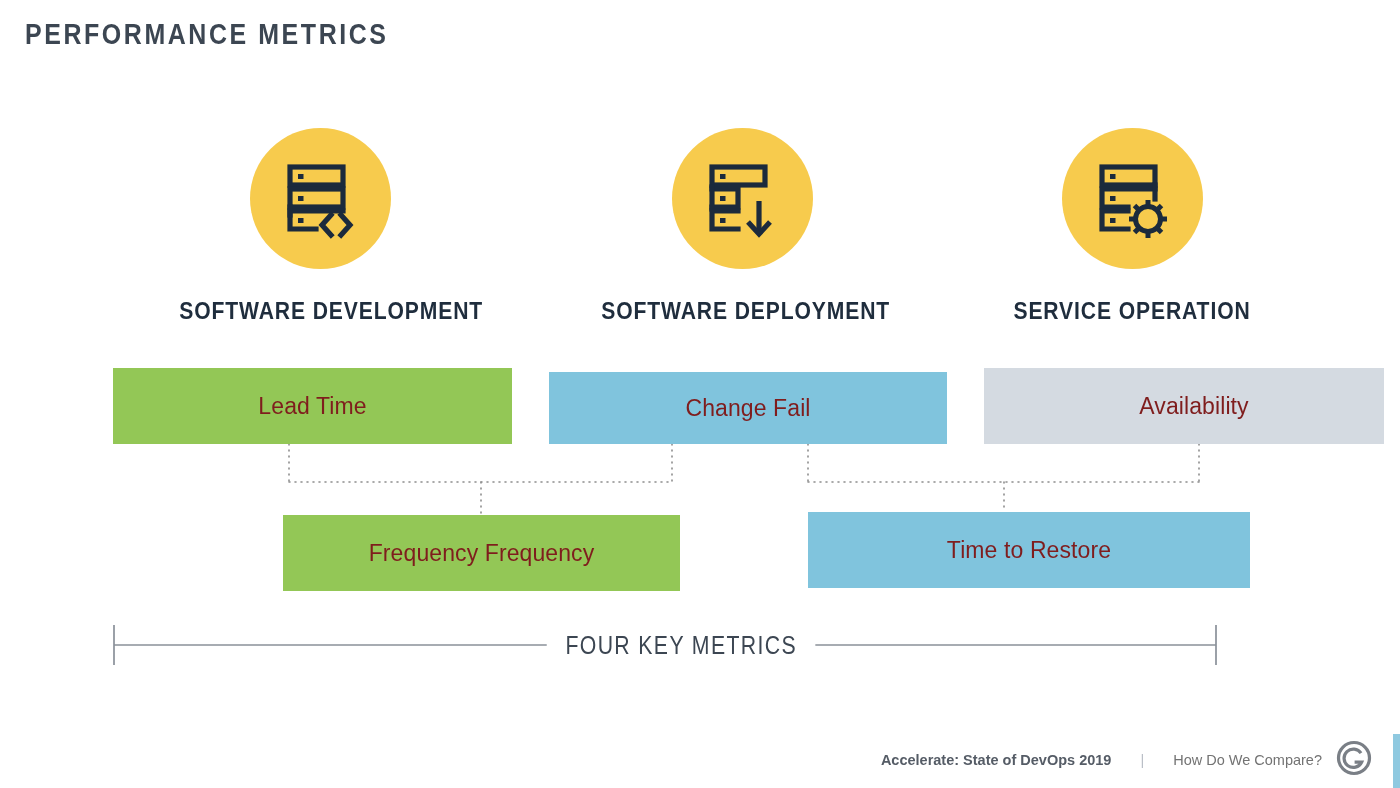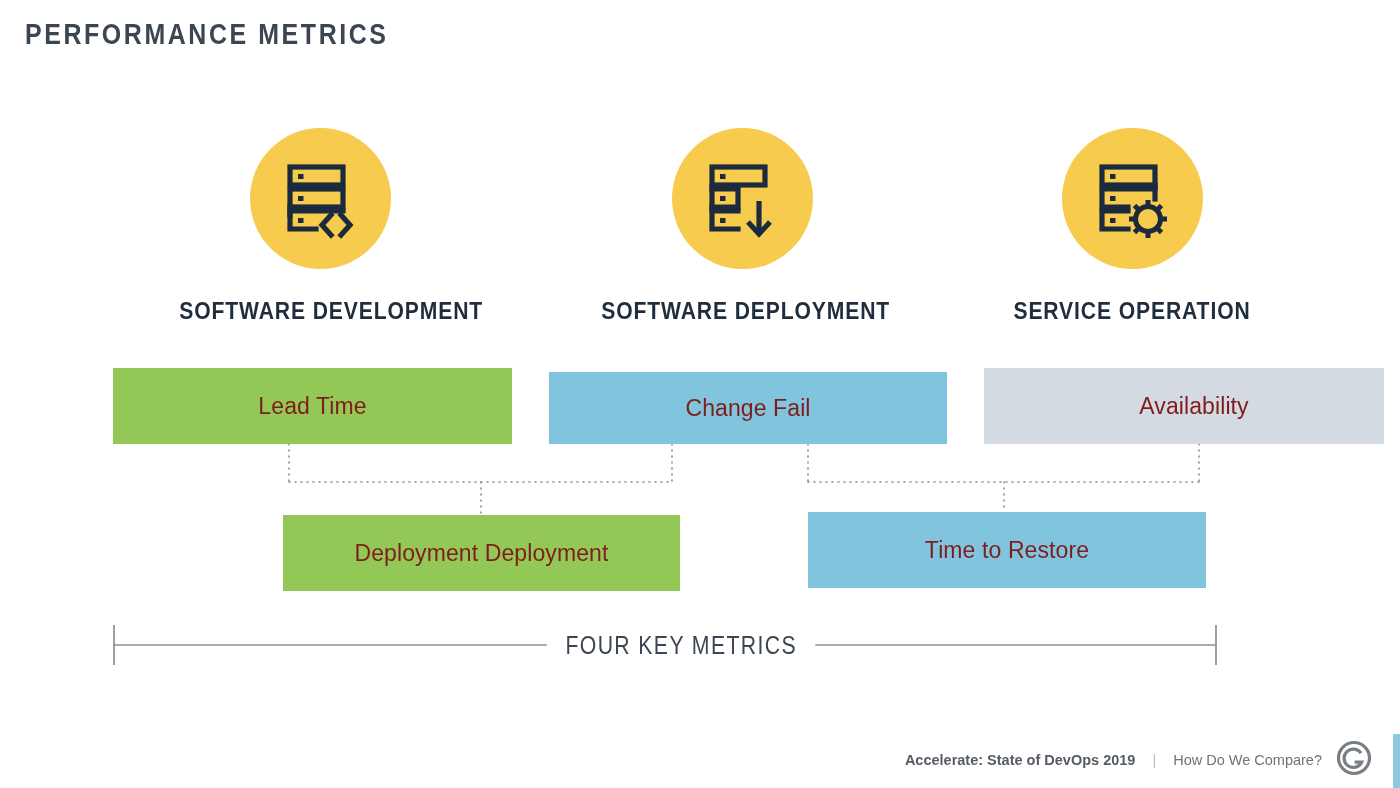--- a/index.html
+++ b/index.html
@@ -60,21 +60,21 @@
     display: flex; align-items: center; justify-content: center;
     font-family: "Liberation Sans", sans-serif;
     font-size: 23px;
     color: #7f1d1d;
     letter-spacing: 0.1px;
   }
   #bar-lead-time          { left: 113px;  top: 368px; width: 399px; height: 76px; }
   #bar-change-fail        { left: 549px;  top: 372px; width: 398px; height: 72px; }
   #bar-availability       { left: 984px;  top: 368px; width: 400px; height: 76px; padding-left: 20px; }
   #bar-deployment-frequency { left: 283px; top: 515px; width: 397px; height: 76px; }
-  #bar-time-to-restore    { left: 808px;  top: 512px; width: 398px; height: 76px; }
+  #bar-time-to-restore    { left: 808px;  top: 512px; width: 442px; height: 76px; }
 
   
   #connectors {
     position: absolute;
     left: 0; top: 0;
     width: 1400px; height: 788px;
     pointer-events: none;
   }
   #connectors line {
     stroke: #8e8e8e;
@@ -105,21 +105,21 @@
     letter-spacing: 1.6px;
     color: #3c4652;
     transform: scaleX(0.85);
     white-space: nowrap;
   }
 
   
   #footer {
     position: absolute;
     right: 78px; bottom: 20px;
-    display: flex; align-items: center; gap: 4px;
+    display: flex; align-items: center; gap: 16px;
     font-size: 14.5px;
     color: #5b6370;
     white-space: nowrap;
   }
   #footer-report { font-weight: 700; color: #555c66; }
   #footer-divider { color: #b9bec6; margin: 0 13px; font-weight: 400; }
   #footer-subtitle { font-weight: 400; color: #737373; }
 
   #brand-logo {
     position: absolute;
@@ -233,21 +233,21 @@
     <span>Lead Time</span>
   </div>
   <div class="bar" id="bar-change-fail" style="background:#80C4DD;">
     <span>Change Fail</span>
   </div>
   <div class="bar" id="bar-availability" style="background:#D4DAE1;">
     <span>Availability</span>
   </div>
 
   <div class="bar" id="bar-deployment-frequency" style="background:#93C756;">
-    <span>Deployment Deployment</span>
+    <span>Frequency Frequency</span>
   </div>
   <div class="bar" id="bar-time-to-restore" style="background:#80C4DD;">
     <span>Time to Restore</span>
   </div>
 
   <div id="bracket-wrap">
     <svg id="bracket-svg" width="1104" height="50">
       <g stroke="#8A9099" stroke-width="1.7">
         <line x1="1" y1="5" x2="1" y2="45"></line>
         <line x1="1103" y1="5" x2="1103" y2="45"></line>

